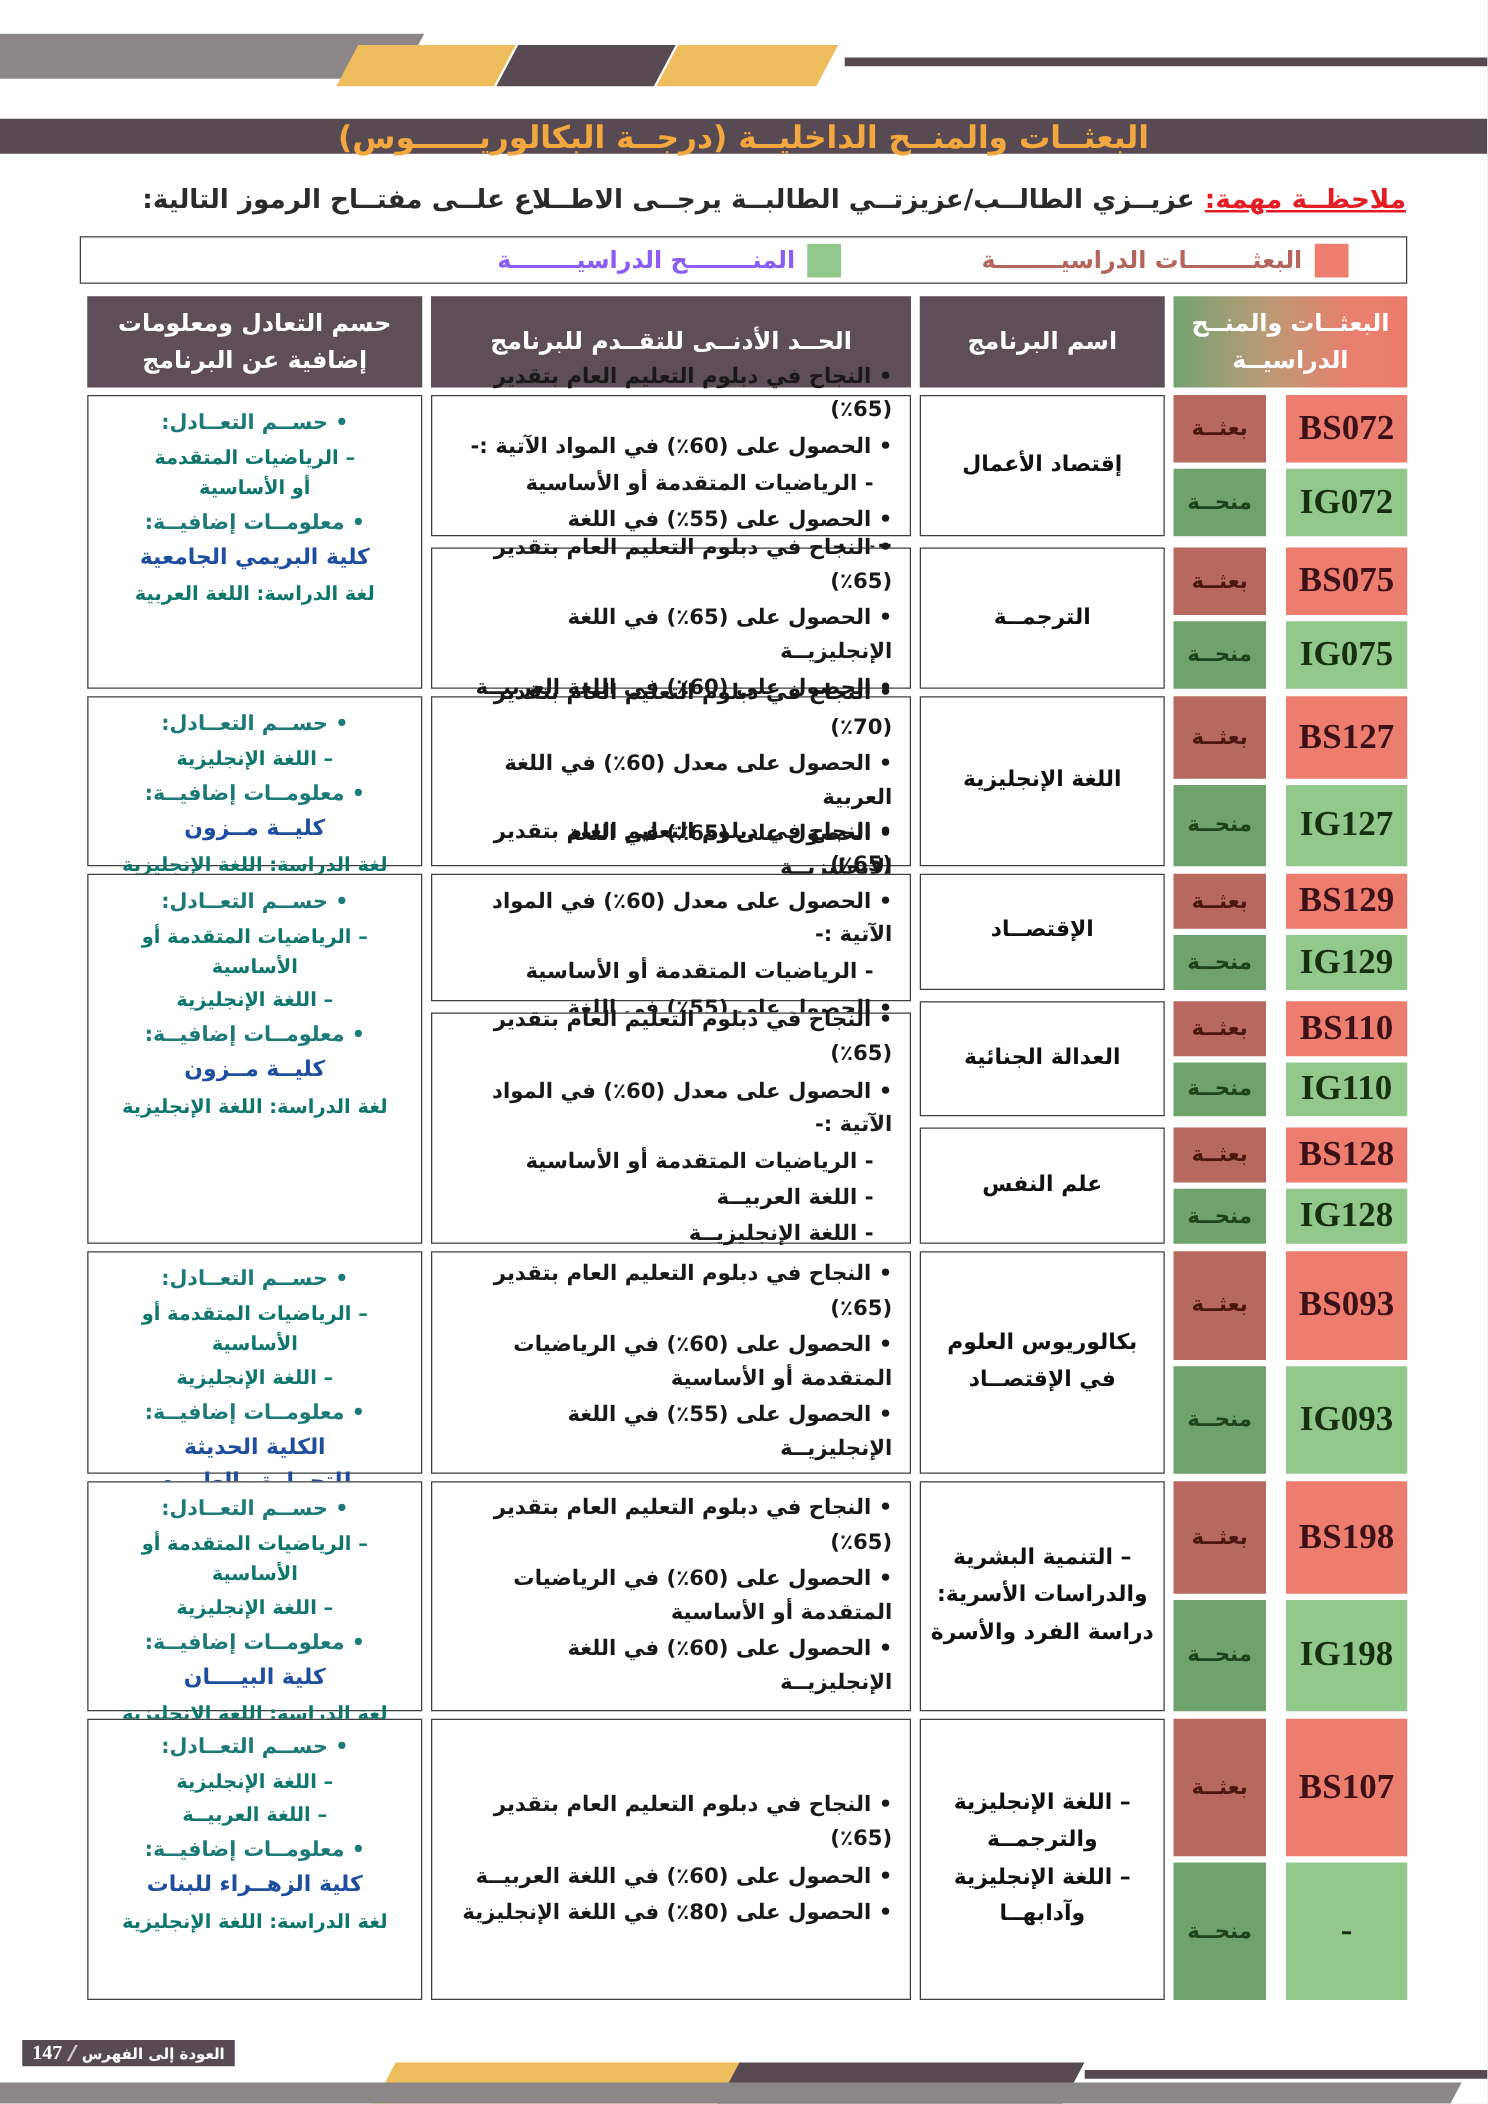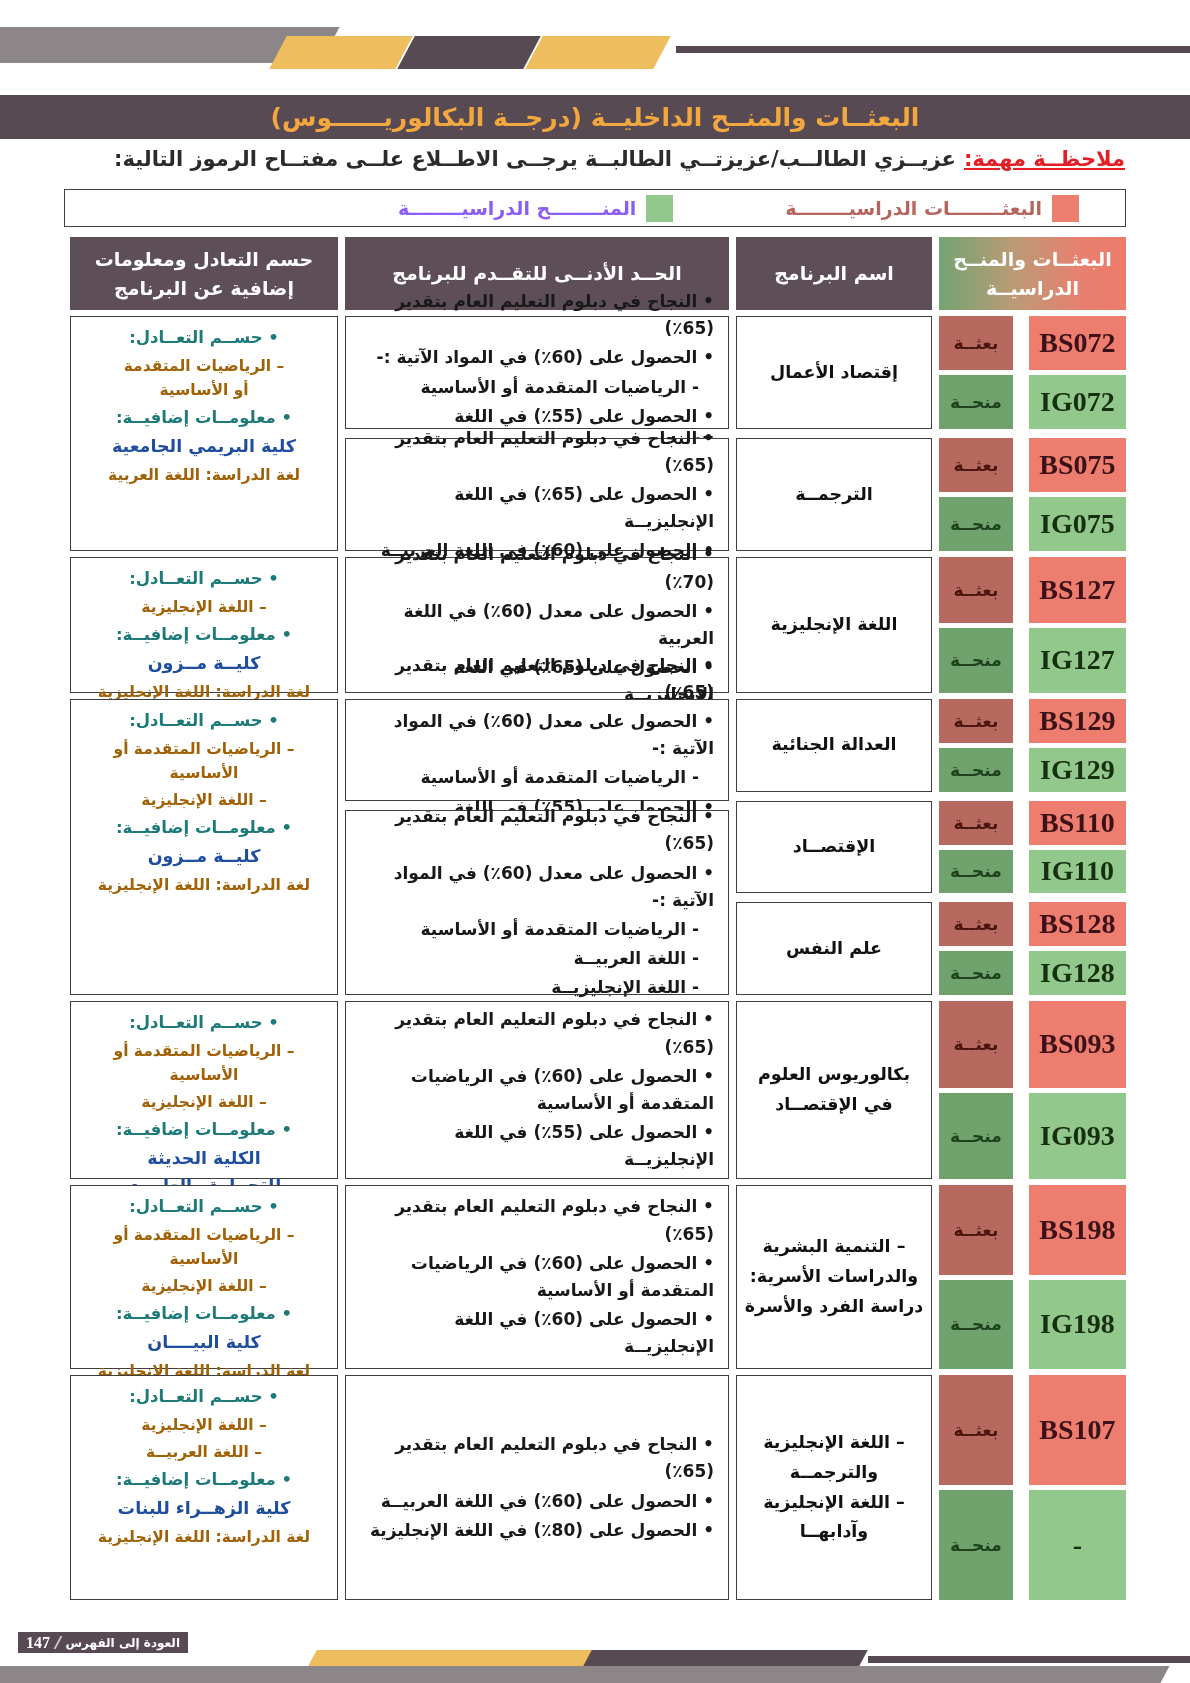--- a/index.html
+++ b/index.html
@@ -15,21 +15,21 @@
   .p1{left:278px;width:126px;background:#eebd5d;}
   .p2{left:406px;width:126px;background:#584a52;}
   .p3{left:534px;width:128px;background:#eebd5d;}
   .line-top{left:676px;top:46px;width:520px;height:7px;background:#564951;}
   .bp-yellow{left:308px;top:1650px;width:277px;height:33px;background:#eebd5d;transform:skewX(-28deg);}
   .bp-dark{left:583px;top:1650px;width:276px;height:33px;background:#584a52;transform:skewX(-28deg);}
   .line-bot{left:868px;top:1656px;width:325px;height:7px;background:#564951;}
   .deco-bot-gray{left:-60px;top:1666px;width:1225px;height:17px;background:#8d8689;transform:skewX(-28deg);}
   
   .title-band{
-    position:absolute;left:0;top:95px;width:100%;height:44px;background:#584a52;
+    position:absolute;left:0;top:95px;width:100%;height:28px;background:#584a52;
     display:flex;align-items:center;justify-content:center;
   }
   .title-band span{color:#f2a73f;font-weight:bold;font-size:25px;letter-spacing:0;}
   
   .note{position:absolute;top:147px;right:65px;width:1062px;text-align:right;font-size:21px;font-weight:bold;white-space:nowrap;}
   .note-label{color:#e31e24;text-decoration:underline;margin-left:8px;}
   .note-text{color:#2b2b2b;}
   
   .legend{
     position:absolute;top:189px;right:64px;width:1062px;height:38px;border:1.5px solid #3f3f3f;
@@ -72,21 +72,21 @@
   .req-box{flex-basis:0;display:flex;flex-direction:column;justify-content:center;padding:8px 14px;gap:2px;min-height:0;}
   .req-line{font-size:17px;font-weight:600;color:#191919;line-height:1.6;text-align:right;}
   .req-line.sub{padding-right:15px;}
   .info-box{
     flex:1 1 0;display:flex;flex-direction:column;align-items:center;
     text-align:center;padding:8px;gap:3px;min-height:0;
   }
   .info-line{white-space:pre-line;line-height:1.55;}
   .info-line.teal{color:#1d7a78;font-weight:bold;font-size:16.5px;}
   .info-line.blue{color:#1f4e9f;font-weight:bold;font-size:17.5px;}
-  .info-line.plain{color:#a16207;font-weight:600;font-size:15.5px;}
+  .info-line.plain{color:#0f766e;font-weight:600;font-size:15.5px;}
   
   .footer-bar{
     position:absolute;left:18px;top:1632px;width:170px;height:21px;background:#584a52;
     direction:ltr;display:flex;align-items:center;padding:0 8px;box-sizing:border-box;gap:7px;
   }
   .footer-bar .pg{color:#fff;font-family:"Liberation Serif","DejaVu Serif",serif;font-weight:bold;font-size:16px;line-height:1;}
   .footer-bar .slash{width:2.5px;height:13px;background:#cfc8cc;transform:skewX(-28deg);}
   .footer-bar .back{color:#fff;font-size:12px;font-weight:bold;white-space:nowrap;cursor:pointer;}
 </style>
 </head>
@@ -240,22 +240,22 @@
                 <div class="code">BS128</div>
                 <div class="blabel">بعثــة</div>
               </div>
               <div class="badge grant">
                 <div class="code">IG128</div>
                 <div class="blabel">منحــة</div>
               </div>
             </div>
           </div>
           <div class="col">
+            <div class="box prog-box">الإقتصــاد</div>
             <div class="box prog-box">العدالة الجنائية</div>
-            <div class="box prog-box">الإقتصــاد</div>
             <div class="box prog-box">علم النفس</div>
           </div>
           <div class="col">
             <div class="box req-box" style="flex-grow: 1;">
               <div class="req-line">• النجاح في دبلوم التعليم العام بتقدير (65٪)</div>
               <div class="req-line">• الحصول على معدل (60٪) في المواد الآتية :-</div>
               <div class="req-line sub">- الرياضيات المتقدمة أو الأساسية</div>
               <div class="req-line">• الحصول على (55٪) في اللغة الإنجليزيــة</div>
             </div>
             <div class="box req-box" style="flex-grow: 2;">

